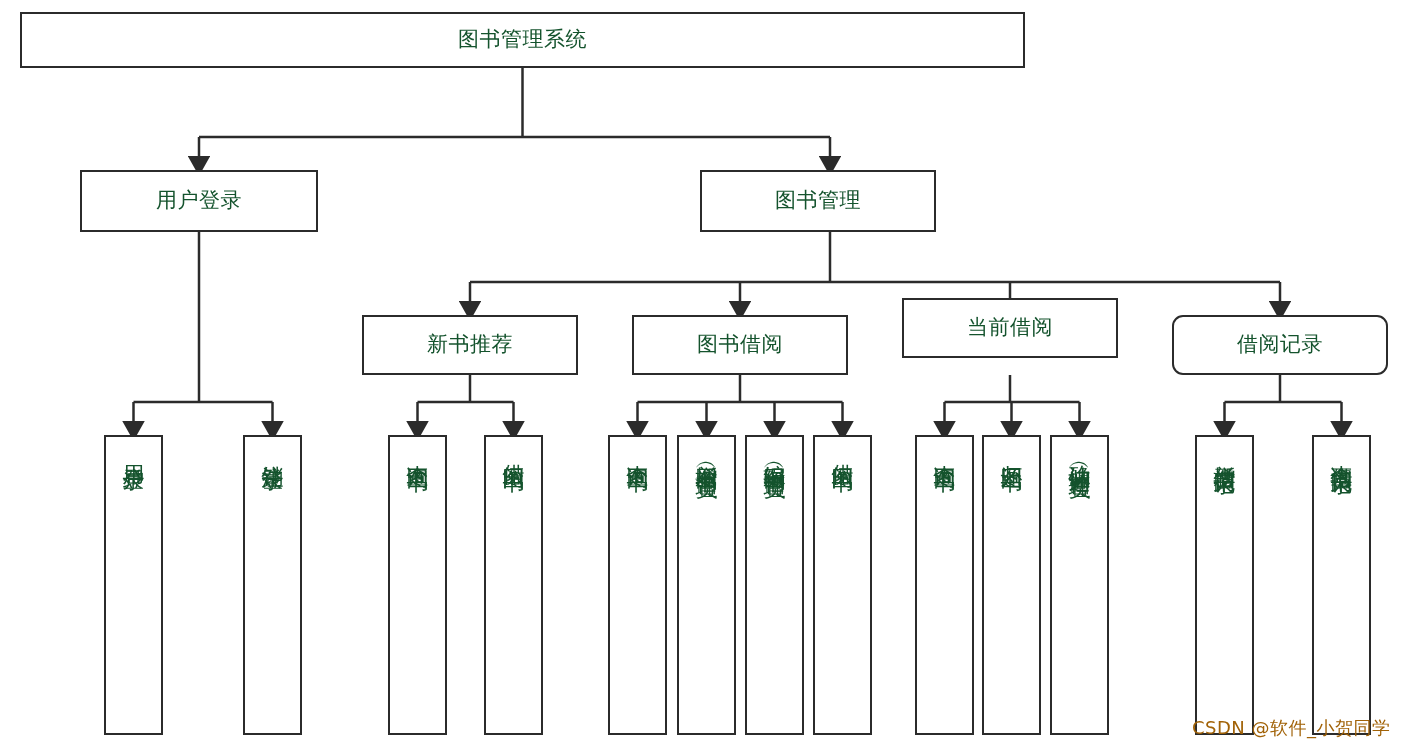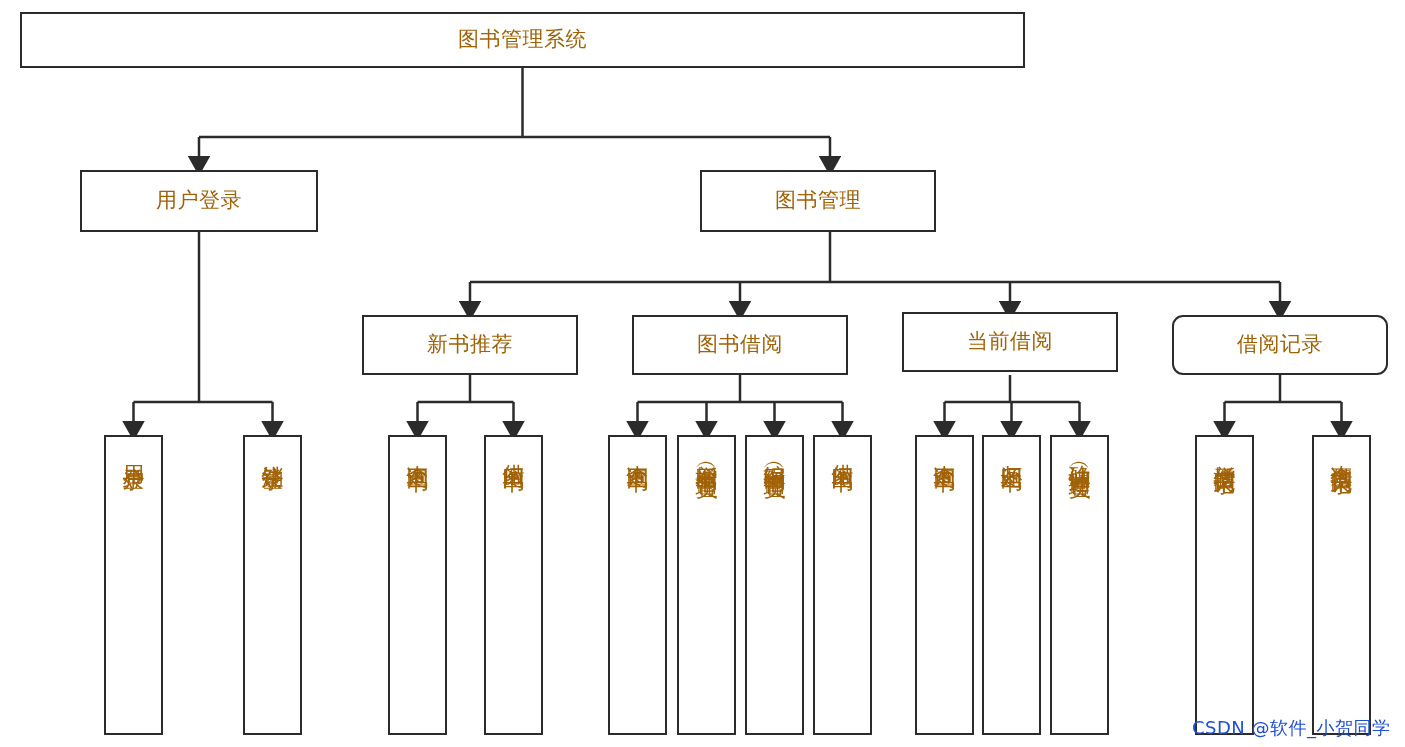--- a/index.html
+++ b/index.html
@@ -28,21 +28,21 @@
     position: absolute;
     box-sizing: border-box;
     background: #ffffff;
     border: 2px solid #2b2b2b;
     display: flex;
     align-items: center;
     justify-content: center;
     z-index: 2;
   }
   .node-label {
-    color: #a16207;
+    color: #14532d;
     text-align: center;
     line-height: 1.12;
     letter-spacing: 0.5px;
   }
   .node.h .node-label {
     font-size: 21px;
     writing-mode: horizontal-tb;
   }
   .node.v {
     align-items: flex-start;
@@ -52,21 +52,21 @@
   .node.v .node-label {
     writing-mode: vertical-rl;
     text-orientation: upright;
     font-size: 22px;
     line-height: 1.18;
     letter-spacing: 2px;
     white-space: nowrap;
   }
   .watermark {
     position: absolute;
-    color: #1d4ed8;
+    color: #a16207;
     font-size: 18px;
     white-space: nowrap;
     z-index: 5;
     letter-spacing: 0.5px;
   }
 </style>
 </head>
 <body>
 
 <div id="diagram-root">
@@ -121,21 +121,21 @@
       </div>
       <div class="node h" style="left: 700px; top: 170px; width: 236px; height: 62px;">
         <span class="node-label">图书管理</span>
       </div>
       <div class="node h" style="left: 362px; top: 315px; width: 216px; height: 60px;">
         <span class="node-label">新书推荐</span>
       </div>
       <div class="node h" style="left: 632px; top: 315px; width: 216px; height: 60px; font-family: Liberation Serif, serif;">
         <span class="node-label">图书借阅</span>
       </div>
-      <div class="node h" style="left: 902px; top: 312px; width: 216px; height: 60px;">
+      <div class="node h" style="left: 902px; top: 298px; width: 216px; height: 60px;">
         <span class="node-label">当前借阅</span>
       </div>
       <div class="node h" style="left: 1172px; top: 315px; width: 216px; height: 60px; border-radius: 11px;">
         <span class="node-label">借阅记录</span>
       </div>
       <div class="node v" style="left: 104px; top: 435px; width: 59px; height: 300px;">
         <span class="node-label">用户登录</span>
       </div>
       <div class="node v" style="left: 243px; top: 435px; width: 59px; height: 300px;">
         <span class="node-label">注销登录</span>

